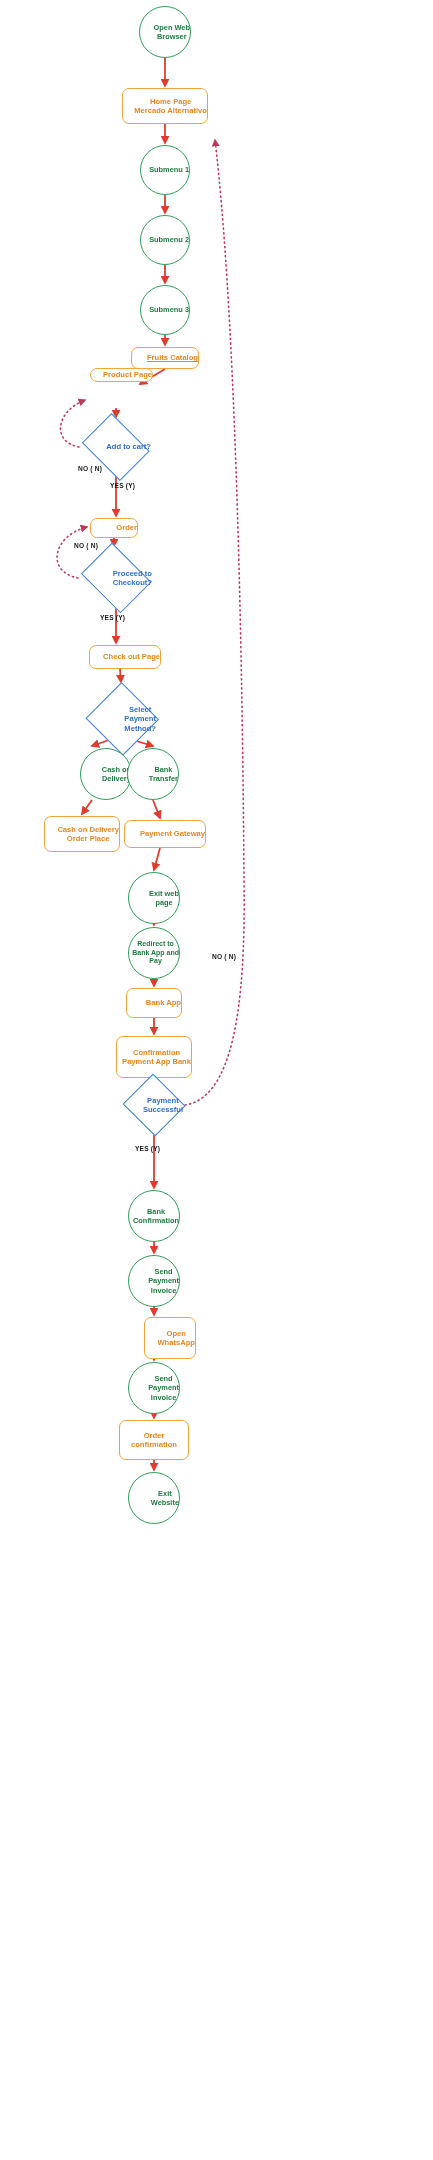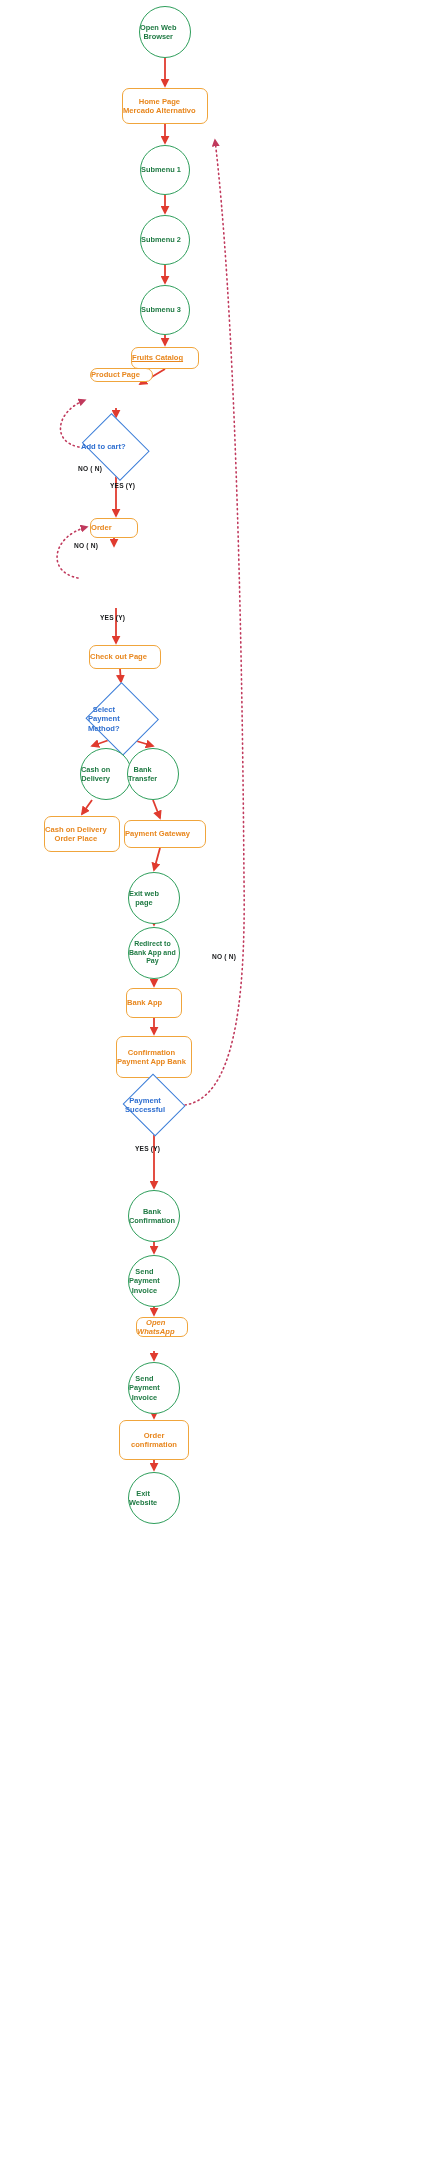--- a/index.html
+++ b/index.html
@@ -23,21 +23,21 @@
     left: 0;
     top: 0;
     width: 433px;
     height: 2160px;
   }
   .node {
     position: absolute;
     box-sizing: border-box;
     display: flex;
     align-items: center;
-    justify-content: flex-start;
+    justify-content: flex-end;
     text-align: center;
     line-height: 1.25;
     font-weight: bold;
     z-index: 3;
     background: #ffffff;
   }
   .node-terminal {
     border: 1.3px solid #2e9e5b;
     border-radius: 50%;
     color: #1f7a43;
@@ -183,20 +183,27 @@
         <span class="nl-line">Add to cart?</span>
       </span>
   </div>
 
   <div class="node node-process" style="left: 90px; top: 518px; width: 48px; height: 20px; border-color: rgb(240, 165, 60); color: rgb(232, 135, 30);">
     <span>
         <span class="nl-line">Order</span>
       </span>
   </div>
 
+  <div class="node node-decision" style="left: 78px; top: 548px; width: 76px; height: 60px; color: rgb(47, 111, 208);">
+    <span class="diamond-shape" style="border-color: rgb(59, 125, 216);"></span>
+    <span class="diamond-label">
+        <span class="nl-line">Proceed to</span>
+        <span class="nl-line">Checkout?</span>
+      </span>
+  </div>
 
   <div class="node node-process" style="left: 89px; top: 645px; width: 72px; height: 24px; border-color: rgb(240, 165, 60); color: rgb(232, 135, 30);">
     <span>
         <span class="nl-line">Check out Page</span>
       </span>
   </div>
 
   <div class="node node-decision" style="left: 86px; top: 684px; width: 72px; height: 70px; color: rgb(47, 111, 208);">
     <span class="diamond-shape" style="border-color: rgb(59, 125, 216);"></span>
     <span class="diamond-label">
@@ -277,21 +284,21 @@
   </div>
 
   <div class="node node-terminal" style="left: 128px; top: 1255px; width: 52px; height: 52px; border-color: rgb(46, 158, 91); color: rgb(31, 122, 67);">
     <span>
         <span class="nl-line">Send</span>
         <span class="nl-line">Payment</span>
         <span class="nl-line">Invoice</span>
       </span>
   </div>
 
-  <div class="node node-process" style="left: 136px; top: 1317px; width: 52px; height: 20px; border-color: rgb(240, 165, 60); color: rgb(232, 135, 30); font-style: italic;">
+  <div class="node node-process" style="left: 144px; top: 1317px; width: 52px; height: 42px; border-color: rgb(240, 165, 60); color: rgb(232, 135, 30);">
     <span>
         <span class="nl-line">Open</span>
         <span class="nl-line">WhatsApp</span>
       </span>
   </div>
 
   <div class="node node-terminal" style="left: 128px; top: 1362px; width: 52px; height: 52px; border-color: rgb(46, 158, 91); color: rgb(31, 122, 67);">
     <span>
         <span class="nl-line">Send</span>
         <span class="nl-line">Payment</span>

